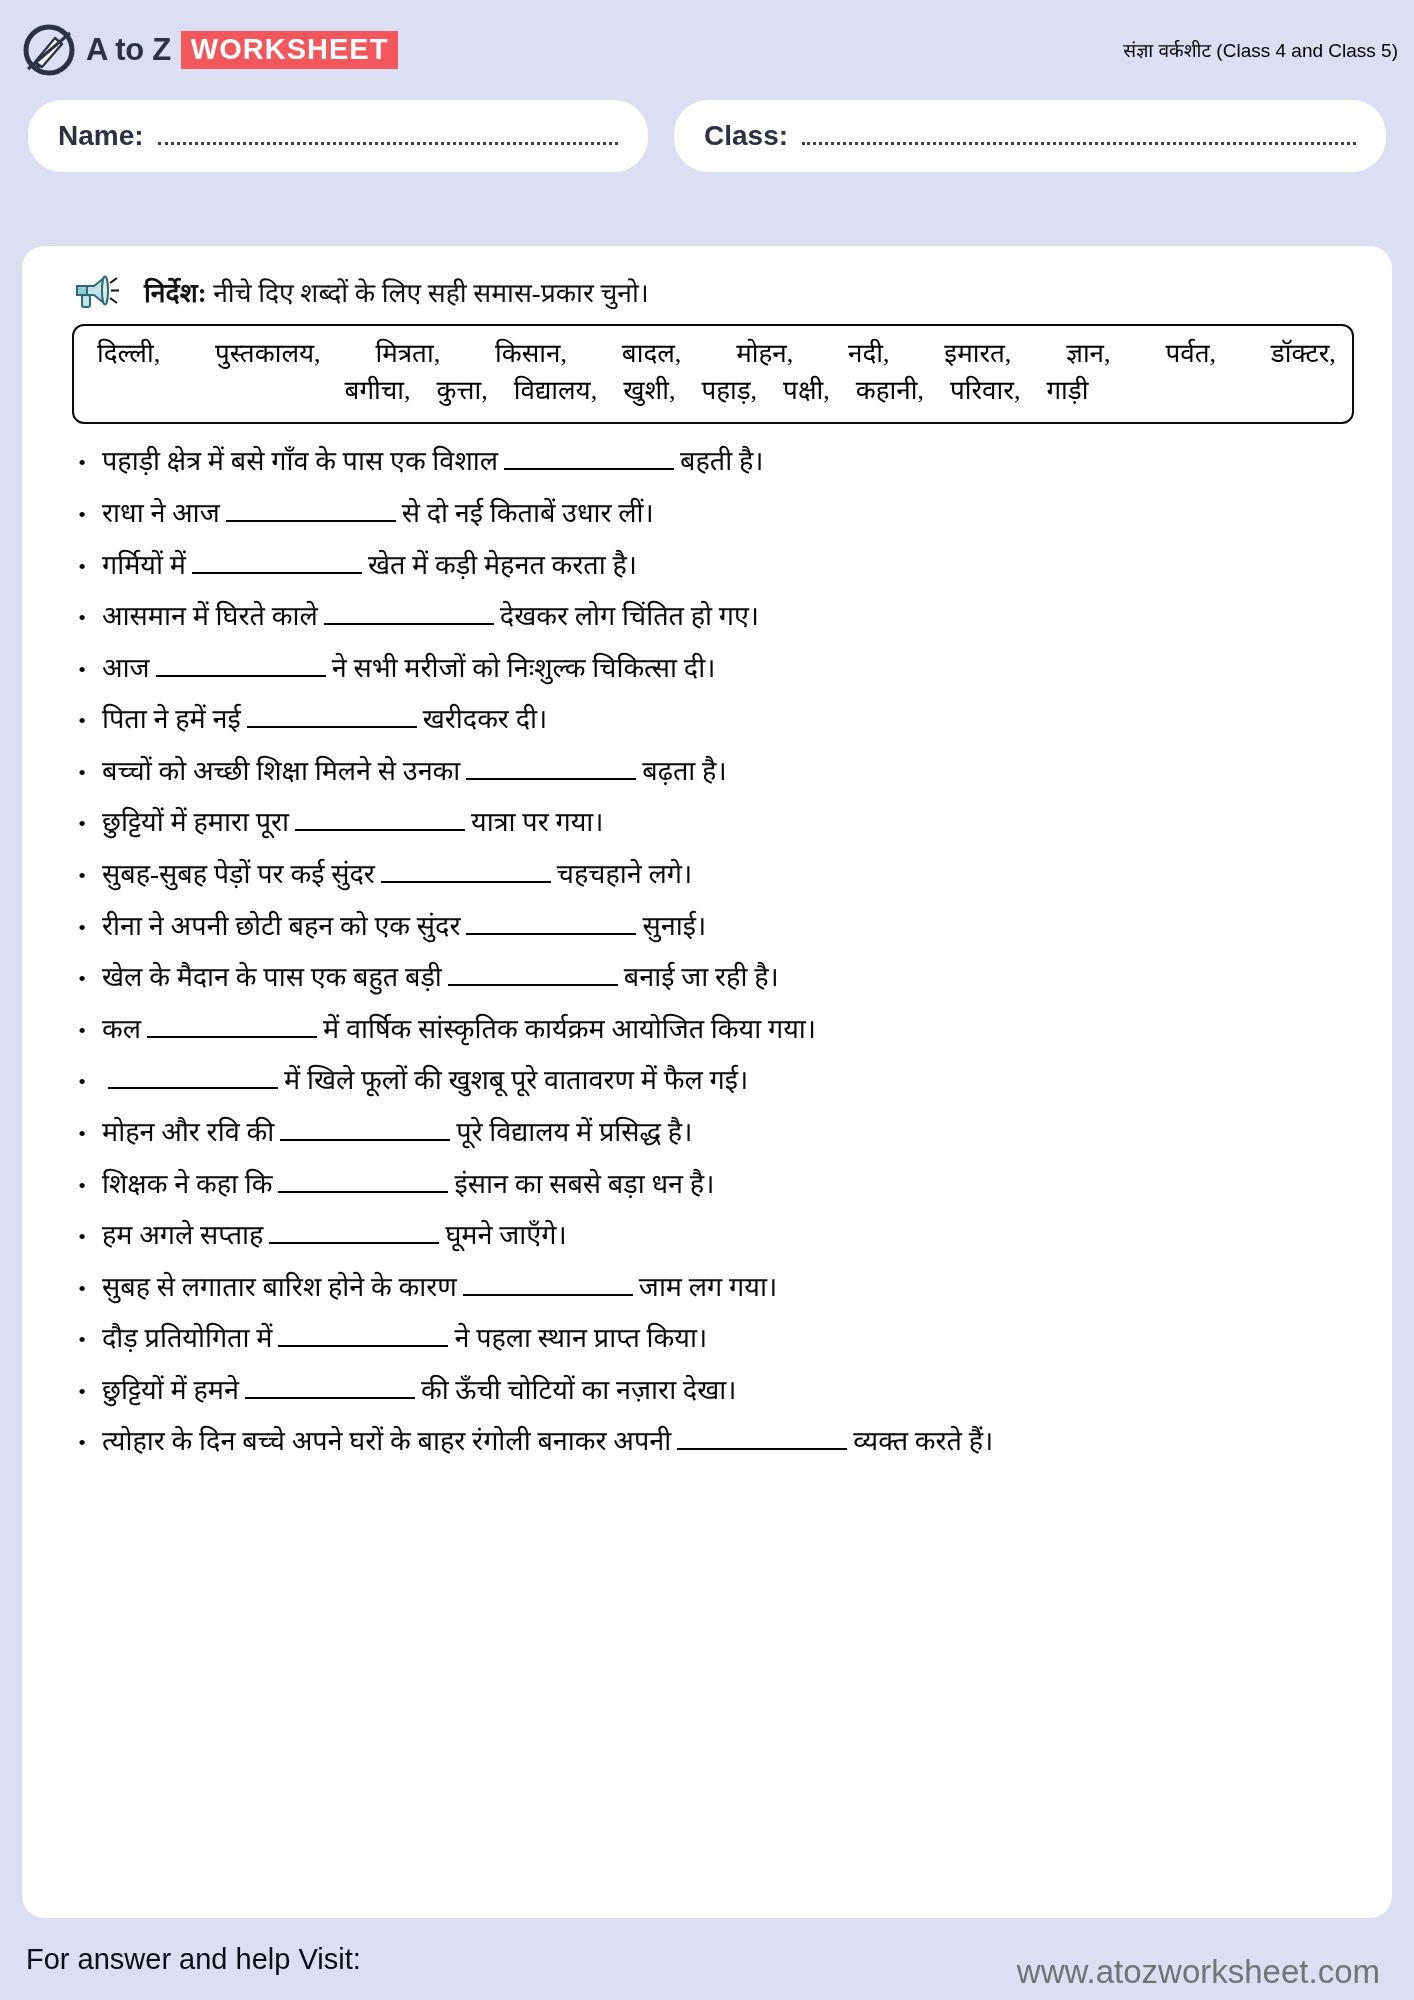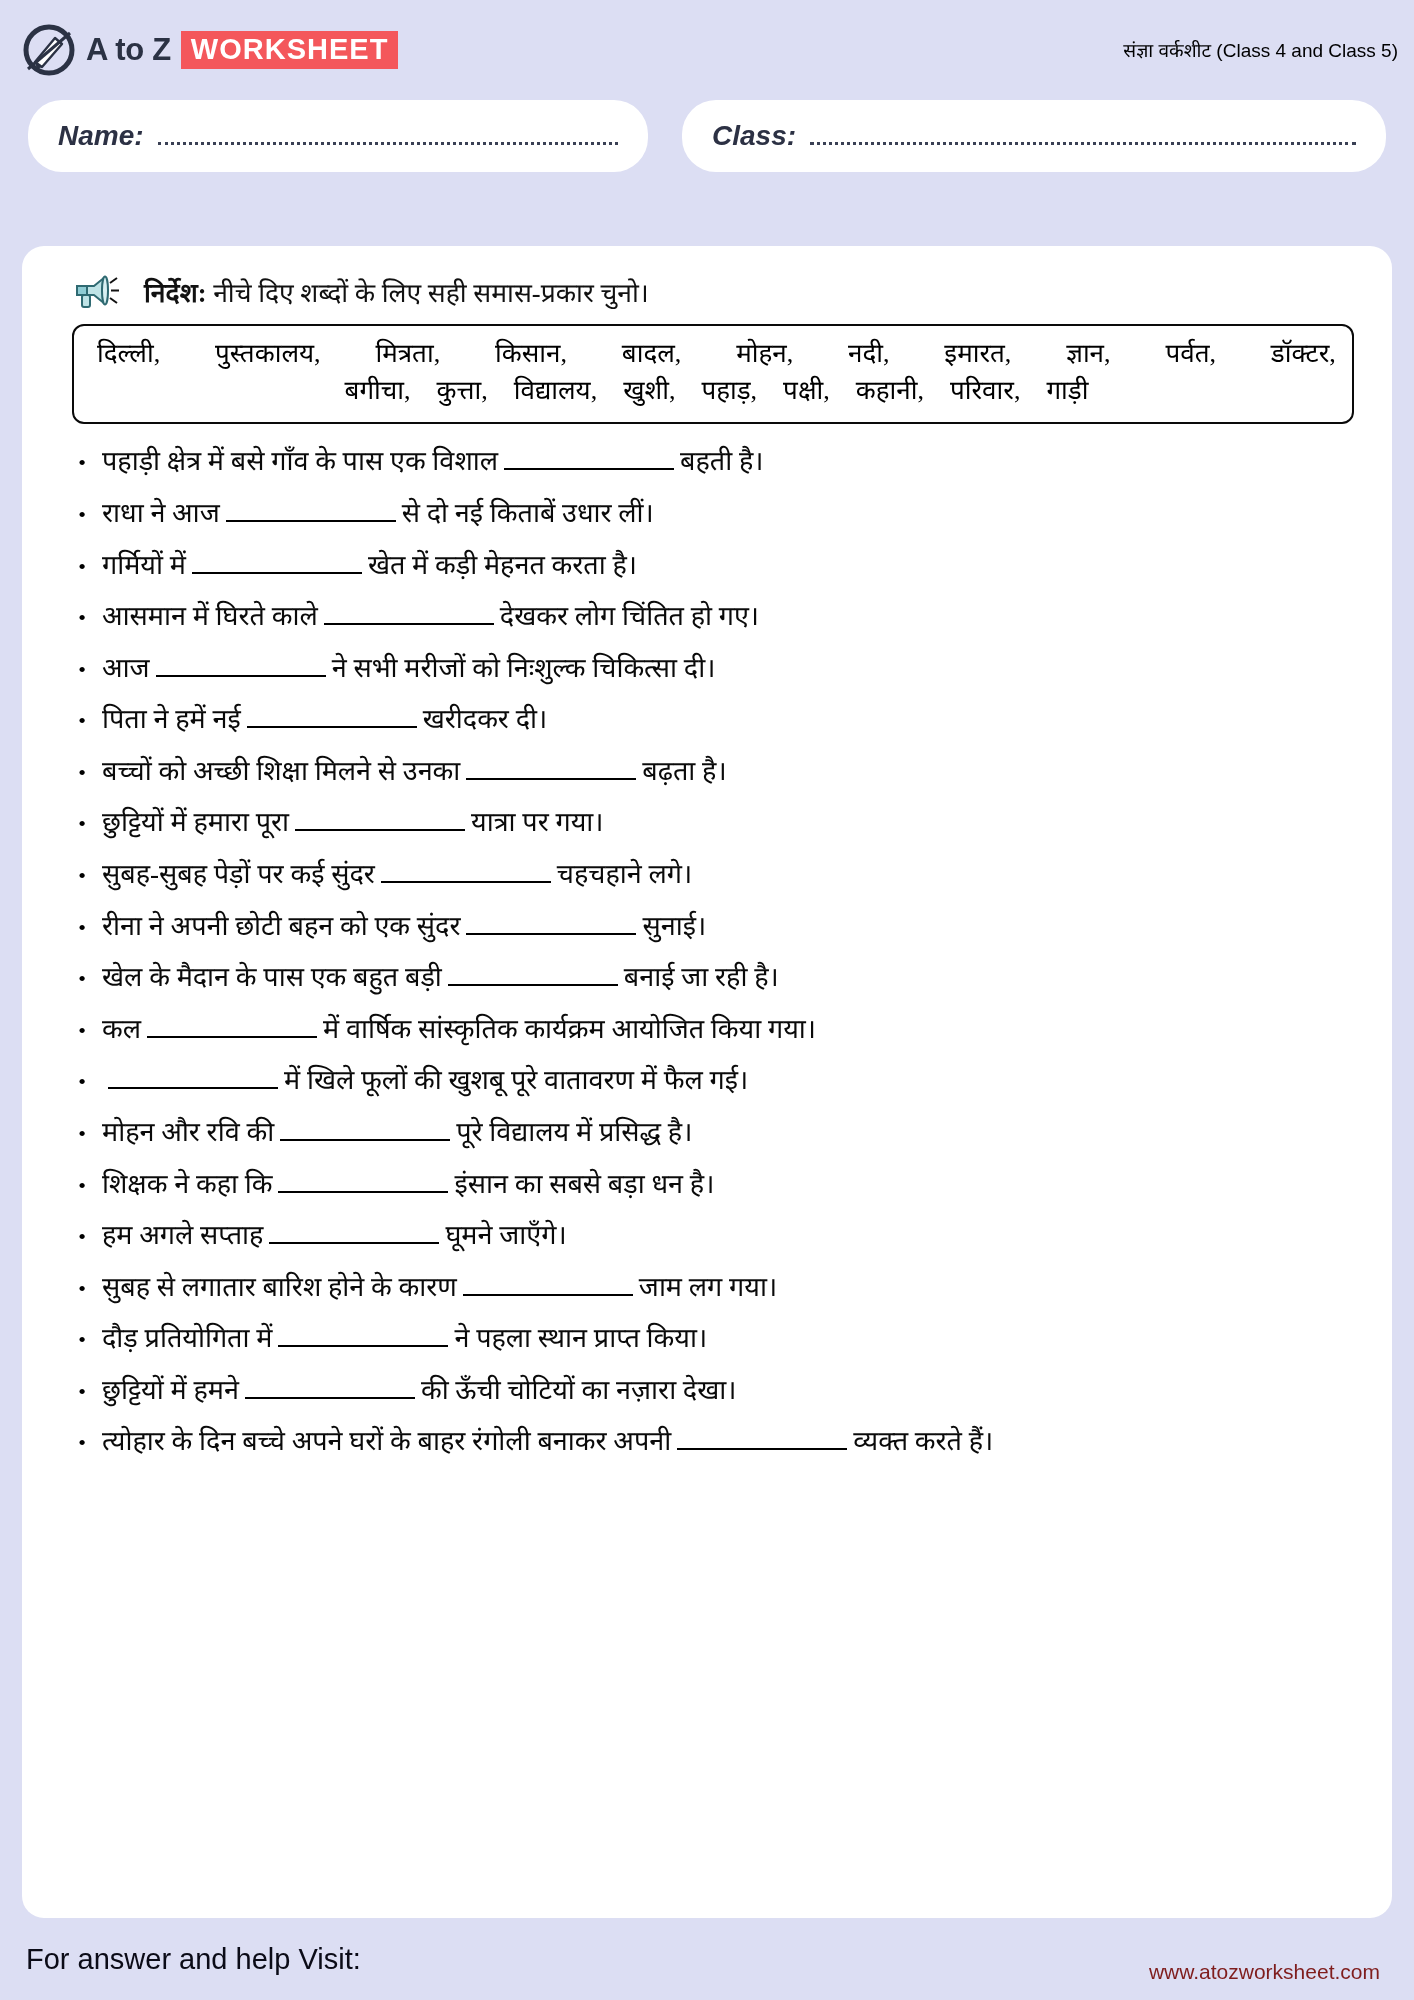--- a/index.html
+++ b/index.html
@@ -54,24 +54,23 @@
   .doc-title {
     font-size: 19px;
     font-weight: normal;
     color: #000000;
     white-space: nowrap;
   }
 
   
   .idrow {
     display: flex;
-    gap: 34px;
+    gap: 26px;
     padding: 0 28px;
     box-sizing: border-box;
-    font-style: italic;
   }
   .idbox {
     background: #ffffff;
     border-radius: 34px;
     height: 72px;
     display: flex;
     align-items: center;
     padding: 0 30px;
     box-sizing: border-box;
   }
@@ -184,22 +183,22 @@
     justify-content: space-between;
     padding: 0 34px 6px 26px;
     box-sizing: border-box;
   }
   .footer-left {
     font-size: 29px;
     color: #0b0b17;
     font-weight: 500;
   }
   .footer-right {
-    font-size: 21px;
-    color: #7f1d1d;
+    font-size: 33px;
+    color: #737373;
     font-weight: 500;
     margin-top: 25px;
   }
 </style>
 </head>
 <body>
 
 <div class="header">
   <div class="brand">
     <span class="brand-mark">

